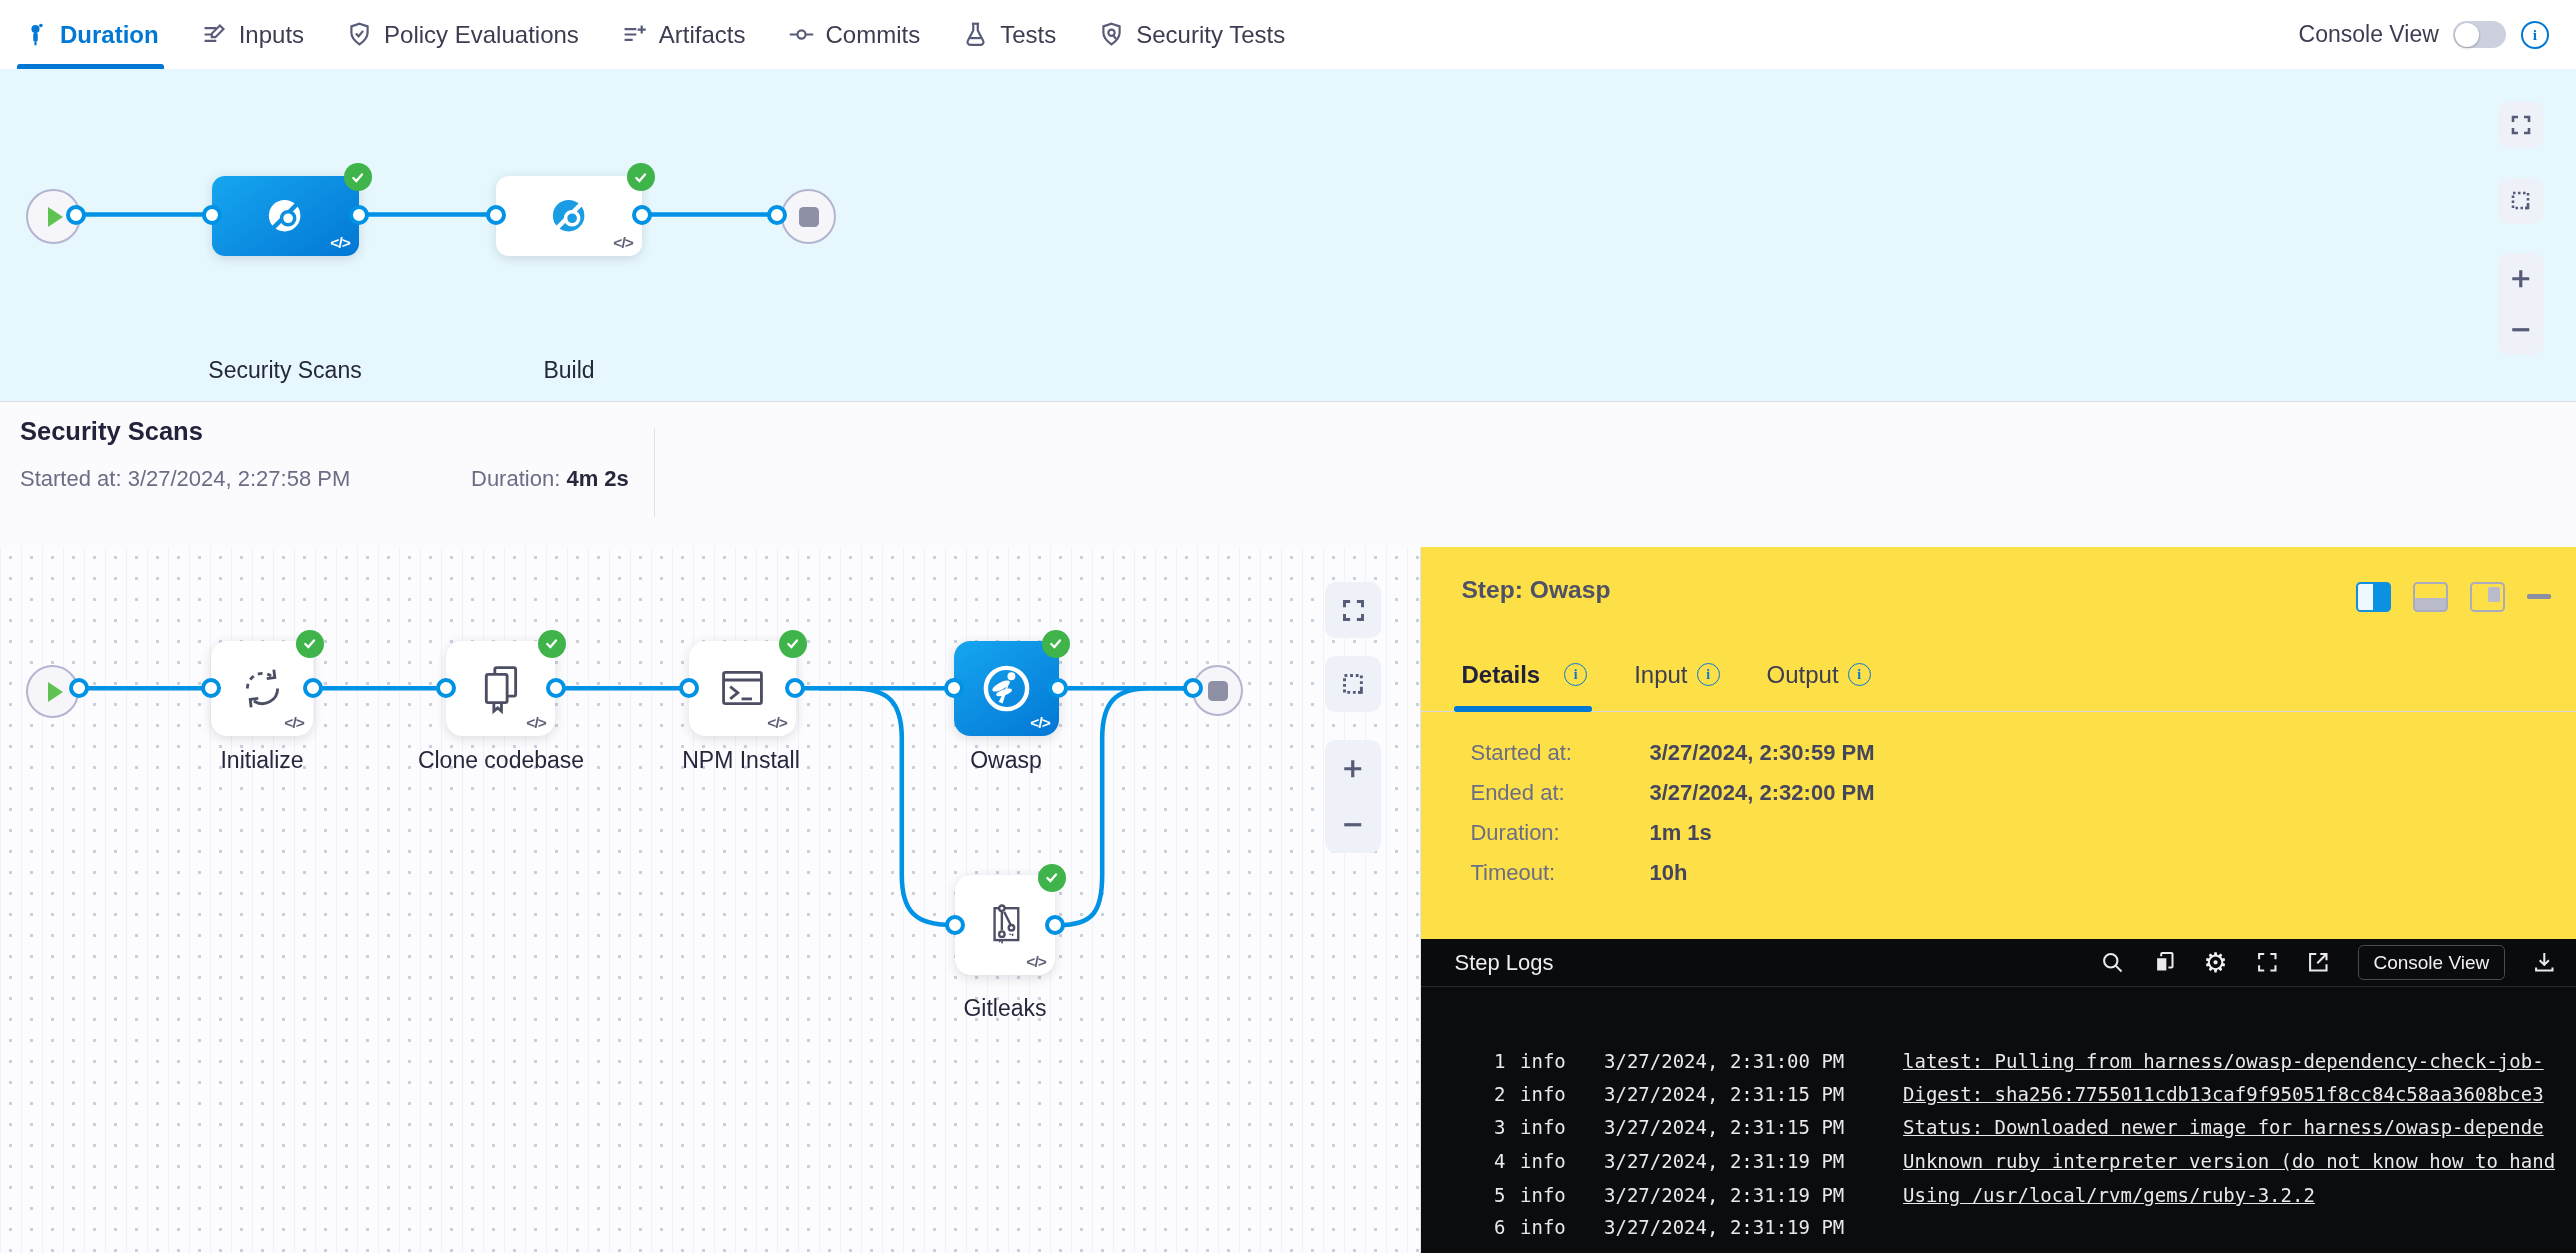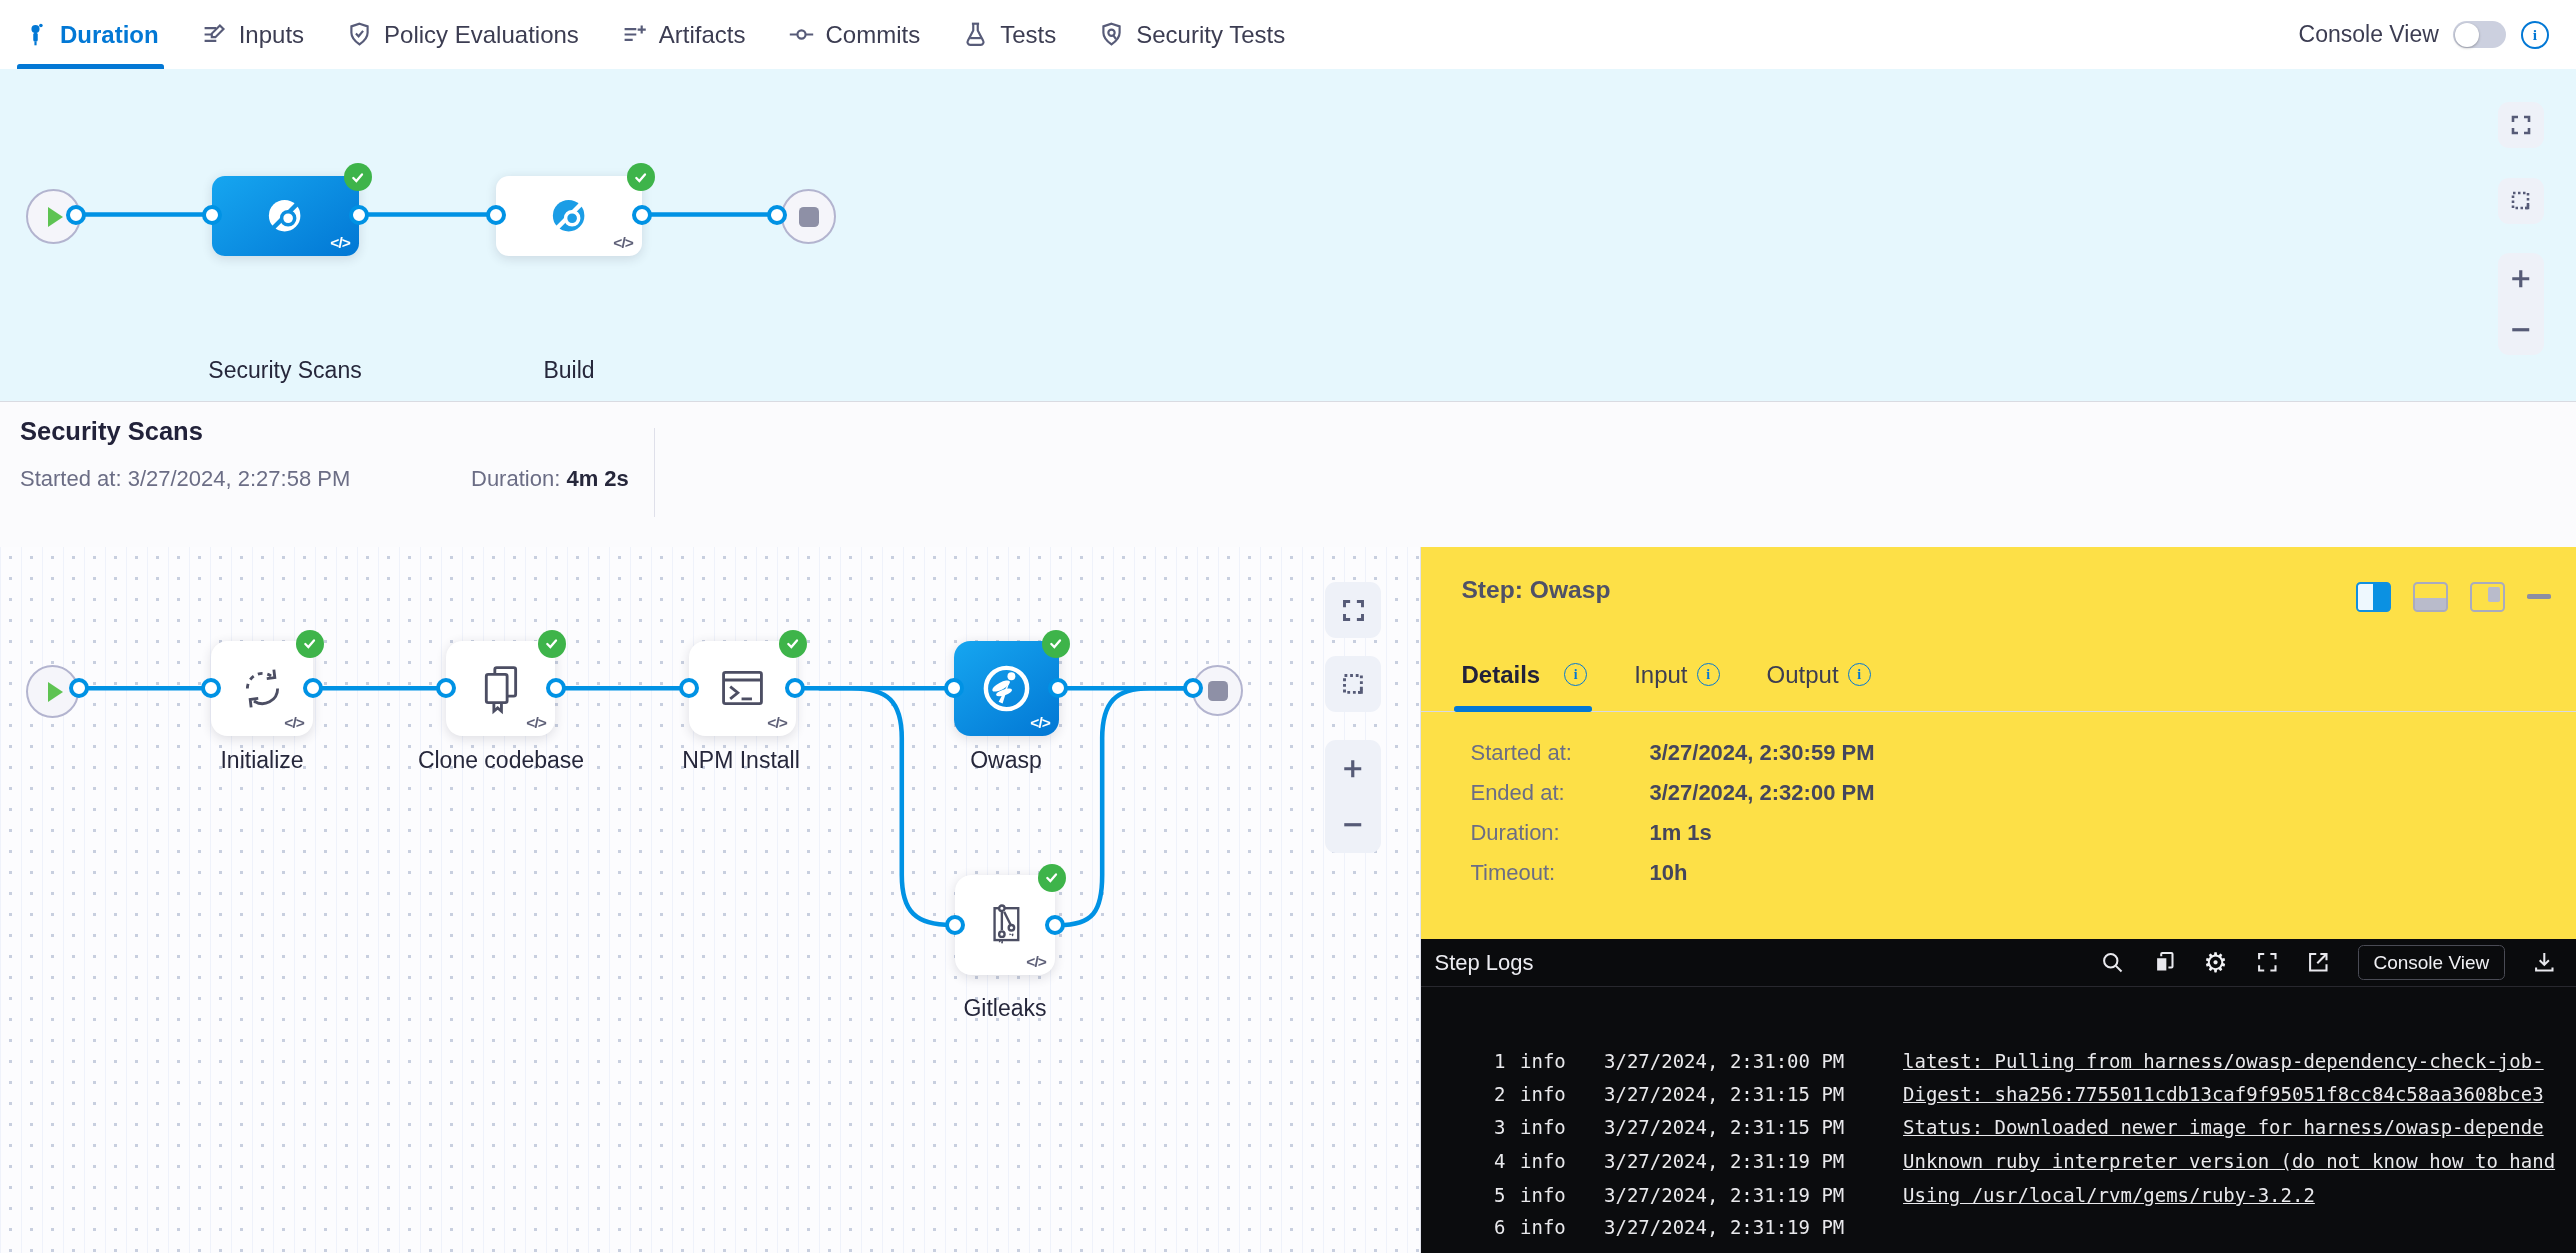--- a/index.html
+++ b/index.html
@@ -99,21 +99,21 @@
 
   .details-rows{position:absolute;left:0;top:186px;width:100%;}
   .drow{position:relative;height:40px;}
   .drow .dl{position:absolute;left:49px;top:7.3px;font-size:22px;color:#6b6d85;}
   .drow .dv{position:absolute;left:228px;top:7.3px;font-size:22px;font-weight:700;color:#45465c;}
 
   
   .logs{position:absolute;left:0;top:392px;width:1155px;height:315px;background:#0b0c0e;overflow:hidden;}
   .logs-header{position:absolute;left:0;top:0;width:100%;height:47px;background:#0a0b0d;
         border-bottom:0.9px solid #28282e;display:flex;align-items:center;}
-  .logs-header .ltitle{font-size:22px;color:#ececf1;margin-left:13px;}
+  .logs-header .ltitle{font-size:22px;color:#ececf1;margin-left:33px;}
   .log-icons{position:absolute;right:20px;top:0;height:47px;display:flex;align-items:center;gap:27px;}
   .log-icons svg{width:24.6px;height:24.6px;stroke:#e9e9ee;fill:none;stroke-width:2;cursor:pointer;}
   .gear-glyph{font-size:27px;color:#f2f2f5;line-height:1;cursor:pointer;font-family:"DejaVu Sans",sans-serif;}
   .cv-btn{border:1.8px solid #4a4b55;border-radius:5.5px;color:#f0f0f4;font-size:19px;
         padding:5.5px 14.6px;cursor:pointer;white-space:nowrap;}
   .log-body{position:absolute;left:0;top:47px;width:100%;bottom:0;
         font-family:"DejaVu Sans Mono",monospace;font-size:19px;color:#e9e9ec;}
   .log-line{position:absolute;left:0;width:100%;display:flex;white-space:pre;}
   .log-line .num{width:84px;text-align:right;flex:none;}
   .log-line .level{width:84px;padding-left:14.6px;flex:none;}

